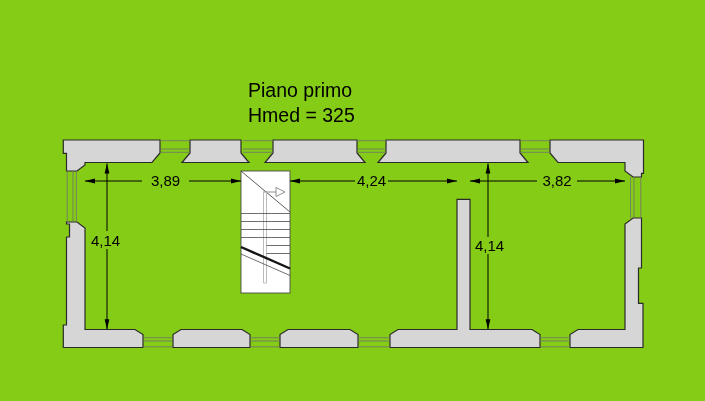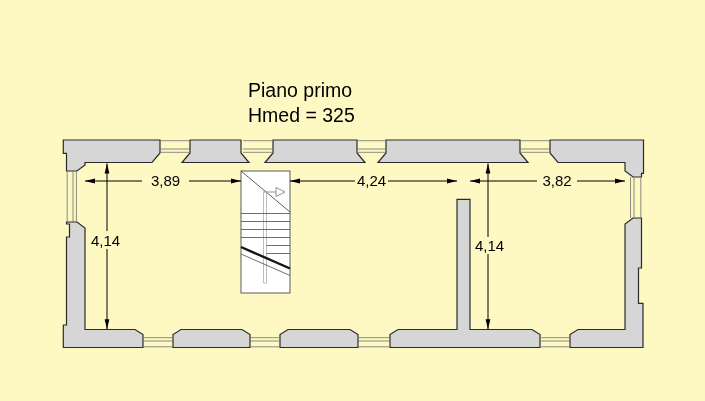--- a/index.html
+++ b/index.html
@@ -1,16 +1,16 @@
 <!DOCTYPE html>
 <html><head>
 <meta charset="utf-8">
 <style>
   html,body{margin:0;padding:0;background:#ffffff;}
-  #canvas{width:705px;height:401px;position:relative;background:#fef9c3;overflow:hidden;}
+  #canvas{width:705px;height:401px;position:relative;background:#84cc16;overflow:hidden;}
   svg{display:block;}
   .dim-text{font-family:"Liberation Sans","DejaVu Sans",sans-serif;font-size:15px;fill:#000;}
   .title-text{font-family:"Liberation Sans","DejaVu Sans",sans-serif;font-size:19.5px;fill:#000;}
 </style>
 </head>
 <body>
 
 <div id="canvas">
 <svg width="705" height="401" viewBox="0 0 705 401">
 

